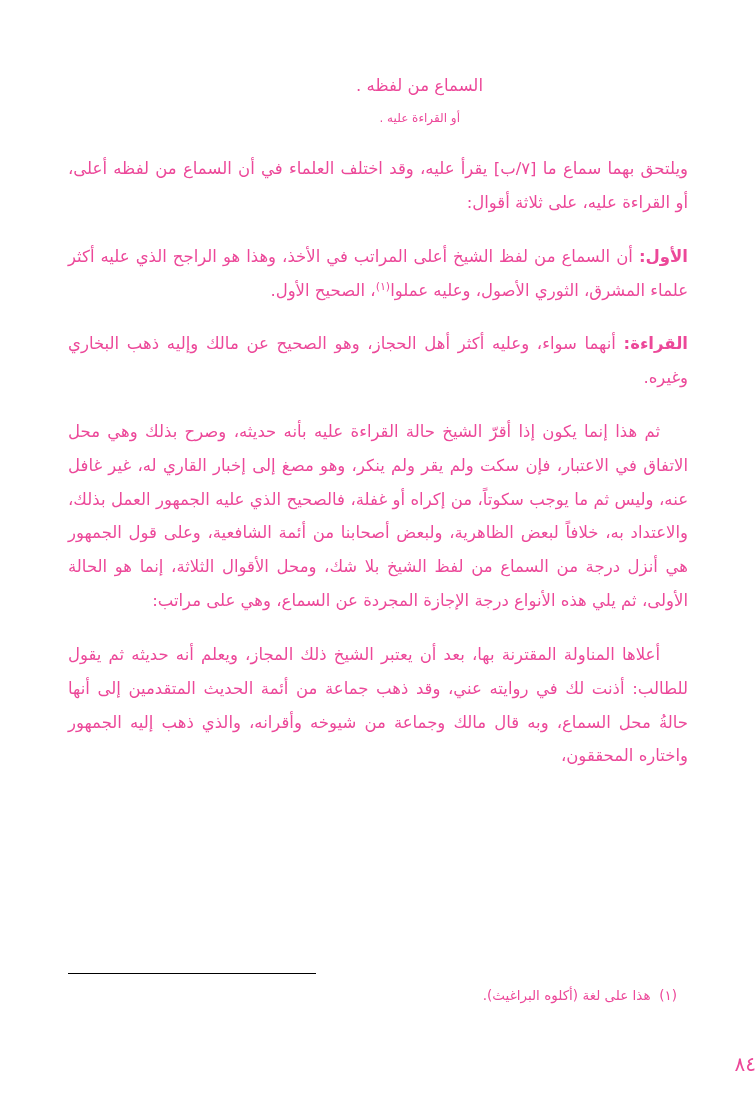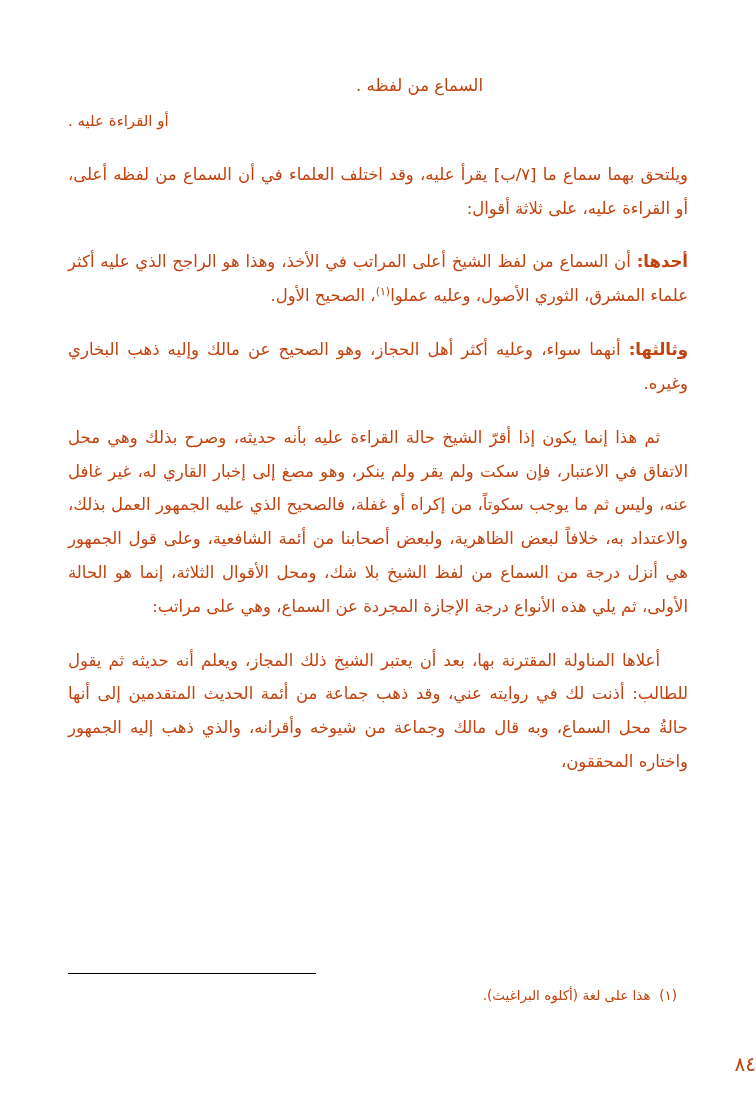--- a/index.html
+++ b/index.html
@@ -6,44 +6,44 @@
     margin: 0;
     padding: 0;
     background: #ffffff;
   }
   .page {
     position: relative;
     width: 756px;
     height: 1110px;
     background: #ffffff;
     font-family: "DejaVu Sans", "Liberation Sans", sans-serif;
-    color: #c2410c;
+    color: #ec4899;
     overflow: hidden;
     box-sizing: border-box;
   }
   .content {
     position: absolute;
     top: 70px;
     right: 68px;
     left: 68px;
     direction: rtl;
     text-align: justify;
   }
   .line-head {
     font-size: 16.5px;
     line-height: 1.9;
     margin: 0 0 6px 0;
     text-align: right;
     padding-right: 205px;
   }
   .line-head-2 {
-    font-size: 15px;
+    font-size: 12px;
     line-height: 1.9;
     margin: 0 0 22px 0;
-    text-align: left;
+    text-align: right;
     padding-right: 228px;
   }
   p.para {
     font-size: 16.5px;
     line-height: 2.05;
     margin: 0 0 20px 0;
     text-align: justify;
     text-justify: inter-word;
     letter-spacing: 0;
   }
@@ -100,26 +100,26 @@
   <div class="content">
 
     <div class="line-head">السماع من لفظه .</div>
     <div class="line-head-2">أو القراءة عليه .</div>
 
     <p class="para">
       <span>ويلتحق بهما سماع ما [٧/ب] يقرأ عليه، وقد اختلف العلماء في أن السماع من لفظه أعلى، أو القراءة عليه، على ثلاثة أقوال:</span>
     </p>
 
     <p class="para">
-      <span class="bold">أحدها:</span><span> أن السماع من لفظ الشيخ أعلى المراتب في الأخذ، وهذا هو الراجح الذي عليه أكثر علماء المشرق، الثوري الأصول، وعليه عملوا</span><sup class="fn">(١)</sup><span>، الصحيح الأول.</span>
+      <span class="bold">الأول:</span><span> أن السماع من لفظ الشيخ أعلى المراتب في الأخذ، وهذا هو الراجح الذي عليه أكثر علماء المشرق، الثوري الأصول، وعليه عملوا</span><sup class="fn">(١)</sup><span>، الصحيح الأول.</span>
     </p>
 
 
     <p class="para">
-      <span class="bold">وثالثها:</span><span> أنهما سواء، وعليه أكثر أهل الحجاز، وهو الصحيح عن مالك وإليه ذهب البخاري وغيره.</span>
+      <span class="bold">القراءة:</span><span> أنهما سواء، وعليه أكثر أهل الحجاز، وهو الصحيح عن مالك وإليه ذهب البخاري وغيره.</span>
     </p>
 
     <p class="para indent">
       <span>ثم هذا إنما يكون إذا أقرّ الشيخ حالة القراءة عليه بأنه حديثه، وصرح بذلك وهي محل الاتفاق في الاعتبار، فإن سكت ولم يقر ولم ينكر، وهو مصغ إلى إخبار القاري له، غير غافل عنه، وليس ثم ما يوجب سكوتاً، من إكراه أو غفلة، فالصحيح الذي عليه الجمهور العمل بذلك، والاعتداد به، خلافاً لبعض الظاهرية، ولبعض أصحابنا من أئمة الشافعية، وعلى قول الجمهور هي أنزل درجة من السماع من لفظ الشيخ بلا شك، ومحل الأقوال الثلاثة، إنما هو الحالة الأولى، ثم يلي هذه الأنواع درجة الإجازة المجردة عن السماع، وهي على مراتب:</span>
     </p>
 
     <p class="para indent">
       <span>أعلاها المناولة المقترنة بها، بعد أن يعتبر الشيخ ذلك المجاز، ويعلم أنه حديثه ثم يقول للطالب: أذنت لك في روايته عني، وقد ذهب جماعة من أئمة الحديث المتقدمين إلى أنها حالةُ محل السماع، وبه قال مالك وجماعة من شيوخه وأقرانه، والذي ذهب إليه الجمهور واختاره المحققون،</span>
     </p>
 

